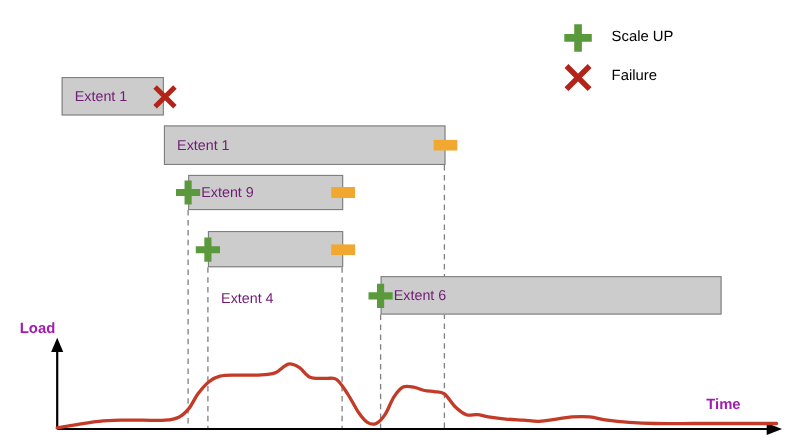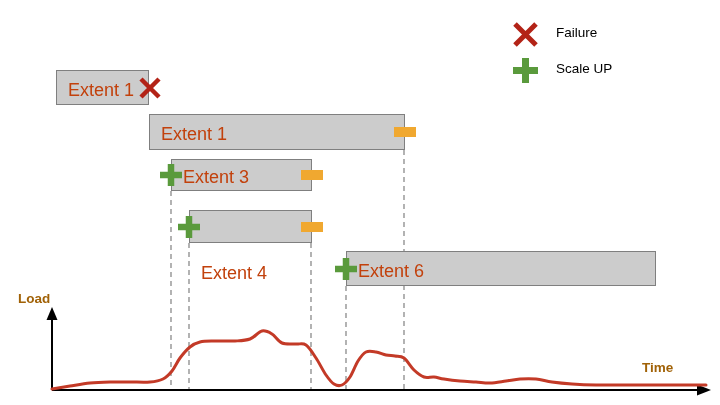--- a/index.html
+++ b/index.html
@@ -23,22 +23,22 @@
   }
   
   .extent-bar {
     position: absolute;
     background: #cccccc;
     border: 1px solid #7f7f7f;
     box-sizing: border-box;
   }
   .extent-label {
     position: absolute;
-    font-size: 18px;
-    color: #c2410c;
+    font-size: 13px;
+    color: #701a75;
     white-space: nowrap;
     line-height: 1;
   }
   
   .marker {
     position: absolute;
   }
   .marker svg { display: block; }
 
   
@@ -67,21 +67,21 @@
     font-size: 13.5px;
     color: #000000;
     white-space: nowrap;
     line-height: 1;
   }
   
   .axis-label {
     position: absolute;
     font-size: 13.5px;
     font-weight: bold;
-    color: #a16207;
+    color: #a21caf;
     white-space: nowrap;
     line-height: 1;
   }
   #load-label { left: 18px; top: 292px; }
   #time-label { left: 642px; top: 361px; }
 </style>
 </head>
 <body>
 
 <div id="canvas"></div>
@@ -114,21 +114,21 @@
       </svg>
     </span>
     <div class="extent-bar" style="left: 149px; top: 114px; width: 256px; height: 36px; background: rgb(204, 204, 204); border-color: rgb(127, 127, 127);"></div>
     <div class="extent-label" style="left: 161px; top: 125px;">Extent 1</div>
     <span class="marker" style="left: 394px; top: 127px;">
       <svg width="22" height="10" viewBox="0 0 22 10">
         <rect x="0" y="0" width="22" height="10" fill="#f0a830"></rect>
       </svg>
     </span>
     <div class="extent-bar" style="left: 171px; top: 159px; width: 141px; height: 32px; background: rgb(204, 204, 204); border-color: rgb(127, 127, 127);"></div>
-    <div class="extent-label" style="left: 183px; top: 168px;">Extent 3</div>
+    <div class="extent-label" style="left: 183px; top: 168px;">Extent 9</div>
     <span class="marker" style="left: 158px; top: 162px;">
       <svg width="26" height="26" viewBox="0 0 26 26">
         <path d="M13 2 L13 24 M2 13 L24 13" stroke="#5a9a3c" stroke-width="6.5" fill="none"></path>
       </svg>
     </span>
     <span class="marker" style="left: 301px; top: 170px;">
       <svg width="22" height="10" viewBox="0 0 22 10">
         <rect x="0" y="0" width="22" height="10" fill="#f0a830"></rect>
       </svg>
     </span>
@@ -153,26 +153,26 @@
     </span>
   </div>
 
 <div class="axis-label" id="load-label">Load</div>
 <div class="axis-label" id="time-label">Time</div>
 
 <div class="legend">
   <div class="legend-row">
     <span class="legend-icon">
       <svg width="36" height="34" viewBox="0 0 36 34">
+        <path d="M17.5 4 L17.5 29 M5 16.5 L30 16.5" stroke="#5a9a3c" stroke-width="7" stroke-linecap="butt" fill="none"></path>
+      </svg>
+    </span>
+    <span class="legend-text">Scale UP</span>
+  </div>
+  <div class="legend-row">
+    <span class="legend-icon">
+      <svg width="36" height="34" viewBox="0 0 36 34">
         <path d="M7 6 L28 27 M28 6 L7 27" stroke="#b32317" stroke-width="5" stroke-linecap="butt" fill="none"></path>
       </svg>
     </span>
     <span class="legend-text">Failure</span>
   </div>
-  <div class="legend-row">
-    <span class="legend-icon">
-      <svg width="36" height="34" viewBox="0 0 36 34">
-        <path d="M17.5 4 L17.5 29 M5 16.5 L30 16.5" stroke="#5a9a3c" stroke-width="7" stroke-linecap="butt" fill="none"></path>
-      </svg>
-    </span>
-    <span class="legend-text">Scale UP</span>
-  </div>
 </div>
 
 </body></html>

